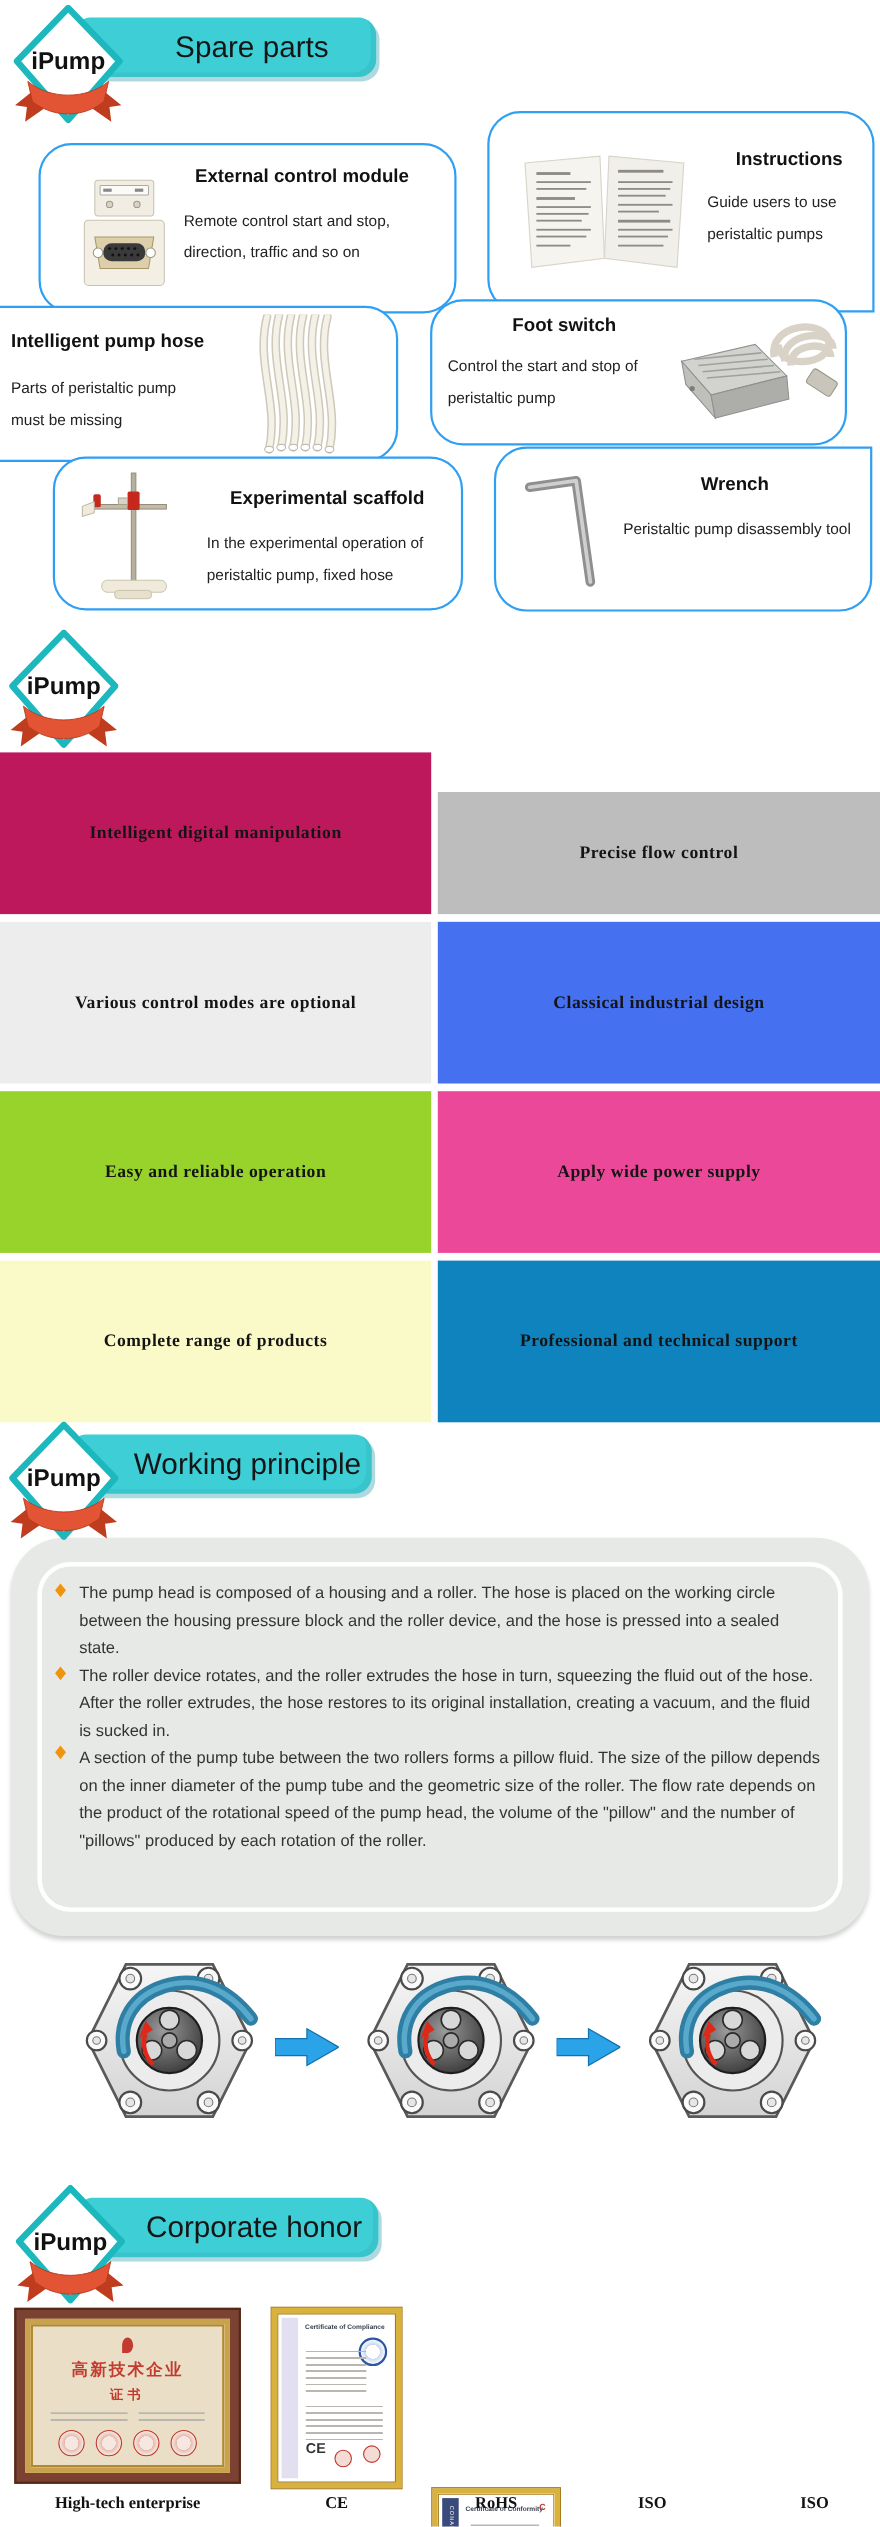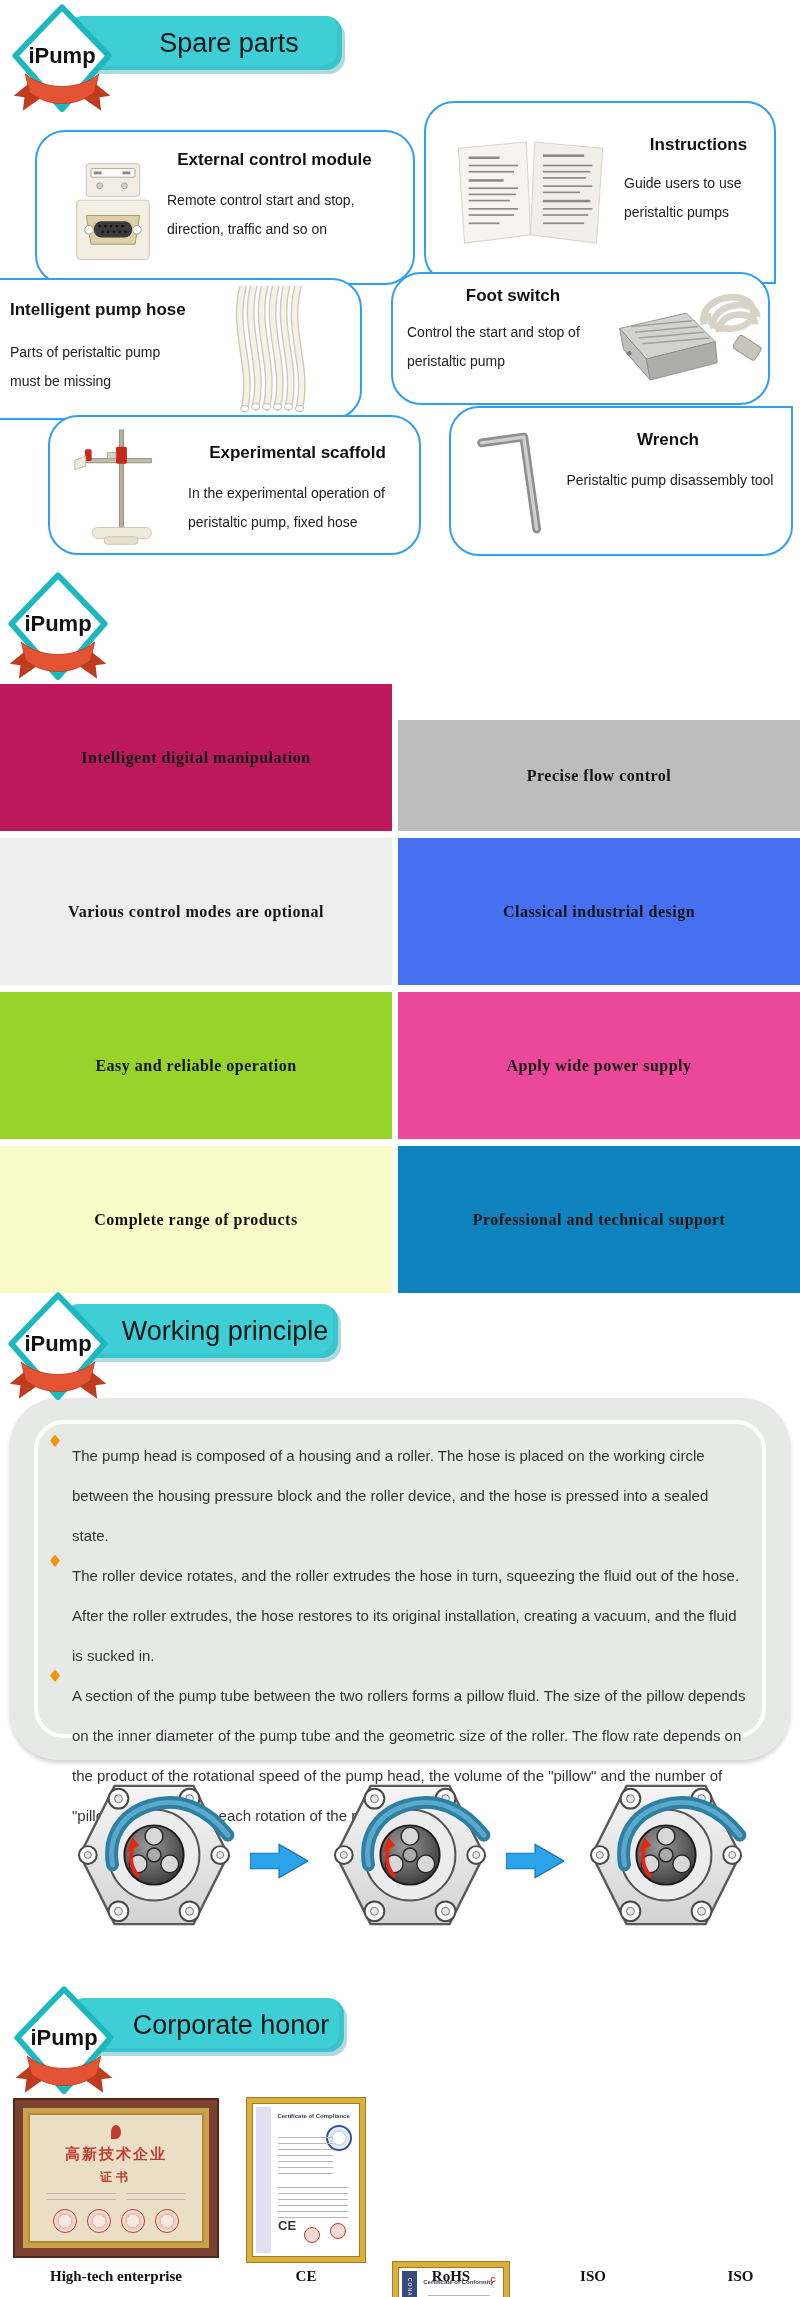--- a/index.html
+++ b/index.html
@@ -21,21 +21,21 @@
     font-size:22px;font-weight:bold;color:#111;
   }
   .hdr-spare{left:12px;top:4px;}
   .hdr-adv{left:8px;top:572px;}
   .hdr-wp{left:8px;top:1292px;}
   .hdr-honor{left:14px;top:1986px;}
 
   
   .card{position:absolute;background:#fff;border:2px solid #2F9FF3;border-radius:30px;box-sizing:border-box;}
   .c1{left:35px;top:130px;width:380px;height:155px;}
-  .c2{left:424px;top:101px;width:352px;height:183px;border-bottom-right-radius:0;}
+  .c2{left:443px;top:101px;width:352px;height:183px;border-bottom-right-radius:0;}
   .c3{left:-30px;top:278px;width:392px;height:142px;}
   .c4{left:391px;top:272px;width:379px;height:133px;}
   .c5{left:48px;top:415px;width:373px;height:140px;}
   .c6{left:449px;top:406px;width:344px;height:150px;border-top-right-radius:0;}
   .card .img{position:absolute;}
   .ct{position:absolute;font-size:17px;font-weight:600;color:#111;text-align:center;}
   .cd{position:absolute;font-size:14px;color:#222;line-height:2.05;}
   .t1{left:125px;top:18px;width:225px;}
   .d1{left:130px;top:54px;width:205px;}
   .i1{left:28px;top:28px;width:96px;height:110px;}
@@ -61,21 +61,21 @@
   .adv-cell{display:flex;align-items:center;justify-content:center;text-align:center;
     font-family:"Liberation Serif",serif;font-weight:bold;font-size:16px;letter-spacing:0.5px;color:#141414;}
 
   
   .wp-outer{position:absolute;top:1398px;left:10px;width:780px;height:362px;
     background:#E7E9E7;border-radius:48px;box-shadow:0 3px 4px rgba(0,0,0,0.18);}
   .wp-inner{position:absolute;left:24px;right:24px;top:22px;bottom:22px;
     border:4px solid #fff;border-radius:30px;padding:12px 16px 10px 12px;box-sizing:border-box;}
   .wp-li{display:flex;}
   .wp-li .dmd{width:22px;flex:0 0 22px;font-size:13px;line-height:29px;transform:scaleY(1.25);}
-  .wp-li .txt{font-size:15px;line-height:40px;color:#333;}
+  .wp-li .txt{font-size:15px;line-height:25px;color:#333;}
 
   
   .pumps{position:absolute;top:1772px;left:0;width:800px;height:200px;}
   .pumps svg.pump{position:absolute;top:4px;width:168px;height:158px;}
   .p1{left:70px;} .p2{left:326px;} .p3{left:582px;}
   .flow-arrow{position:absolute;top:70px;width:58px;height:38px;}
   .a1{left:250px;} .a2{left:506px;}
 
   
   .cert{position:absolute;top:2098px;box-sizing:border-box;}

